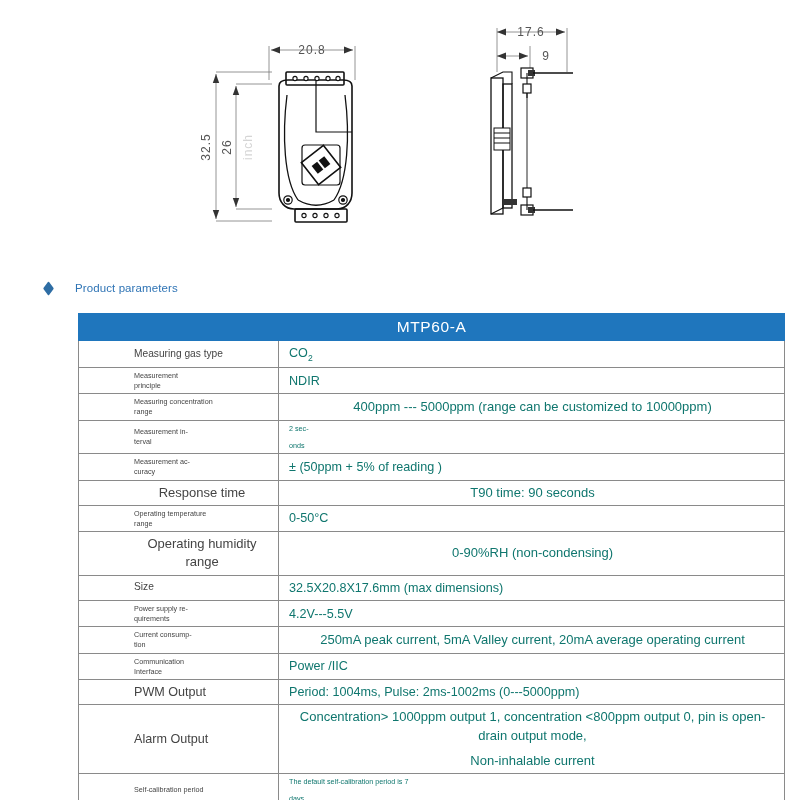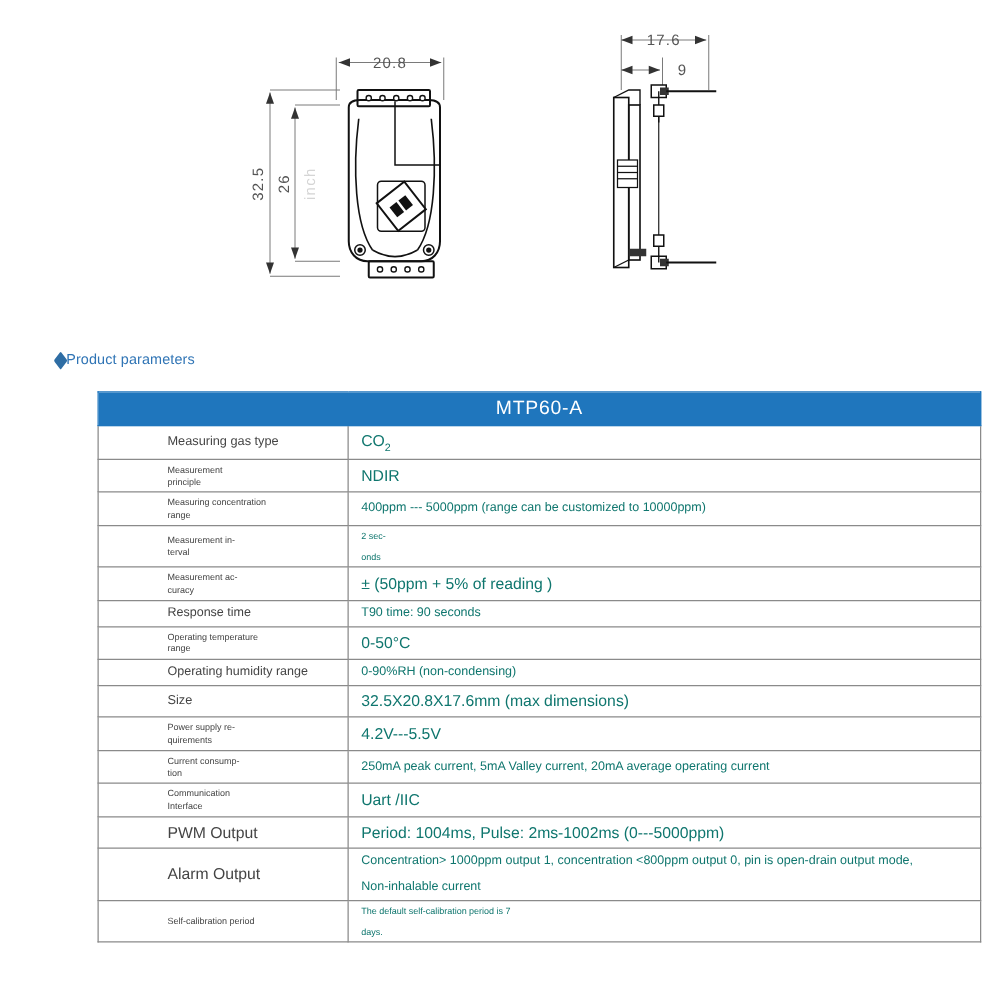--- a/index.html
+++ b/index.html
@@ -26,21 +26,21 @@
   }
   #drawing-svg { display: block; }
 
   
   #section-heading {
     position: absolute;
     left: 44px;
     top: 282px;
     display: flex;
     align-items: center;
-    gap: 0;
+    gap: 22px;
   }
   #section-heading .diamond {
     width: 9px;
     height: 9px;
     background: #2e6da4;
     transform: rotate(45deg) skew(8deg, 8deg);
     border-radius: 1px;
     flex: none;
   }
   #section-heading .heading-text {
@@ -87,21 +87,21 @@
     color: #444;
   }
   #params-table td.cell-value {
     padding-left: 10px;
     padding-right: 8px;
     color: #0f766e;
   }
 
   
   .t-xs  { font-size: 7.2px;  line-height: 1.35; }
-  .t-sm  { font-size: 10px;  line-height: 1.4;  }
+  .t-sm  { font-size: 13px;  line-height: 1.4; text-align: center;  }
   .t-md  { font-size: 10.2px; line-height: 1.45; }
   .t-lg  { font-size: 12.6px; line-height: 1.45; }
 
   .val-line + .val-line { margin-top: 7px; }
   sub { font-size: .68em; }
 </style>
 </head>
 <body>
 
 <div id="drawing-area">
@@ -356,21 +356,21 @@
         <td class="cell-value t-sm">
           <div class="val-line">250mA peak current, 5mA Valley current, 20mA average operating current</div>
         </td>
       </tr>
       <tr>
         <td class="cell-label t-xs">
           <div>Communication</div>
           <div>Interface</div>
         </td>
         <td class="cell-value t-lg">
-          <div class="val-line">Uart /IIC</div>
+          <div class="val-line">Power /IIC</div>
         </td>
       </tr>
       <tr>
         <td class="cell-label t-lg">
           <div>PWM Output</div>
         </td>
         <td class="cell-value t-lg">
           <div class="val-line">Period:  1004ms,  Pulse:  2ms-1002ms  (0---5000ppm)</div>
         </td>
       </tr>

